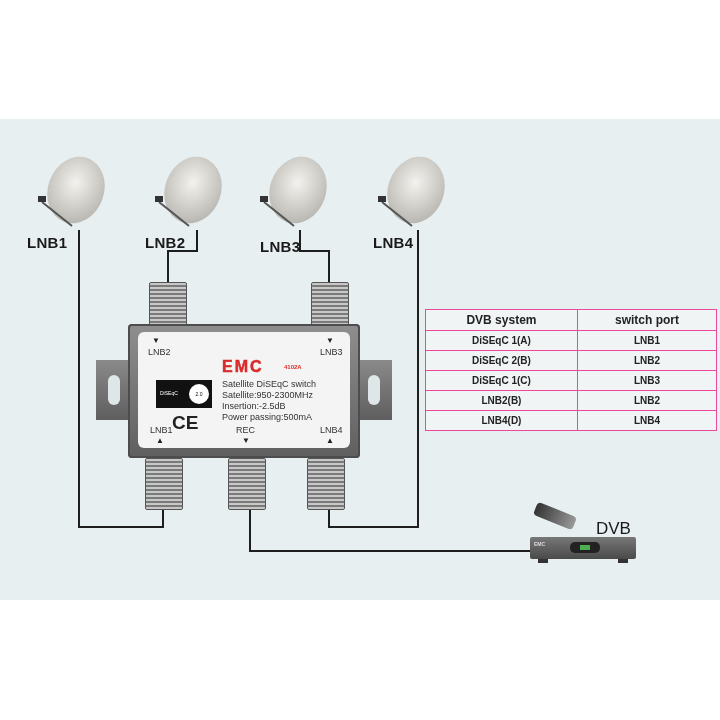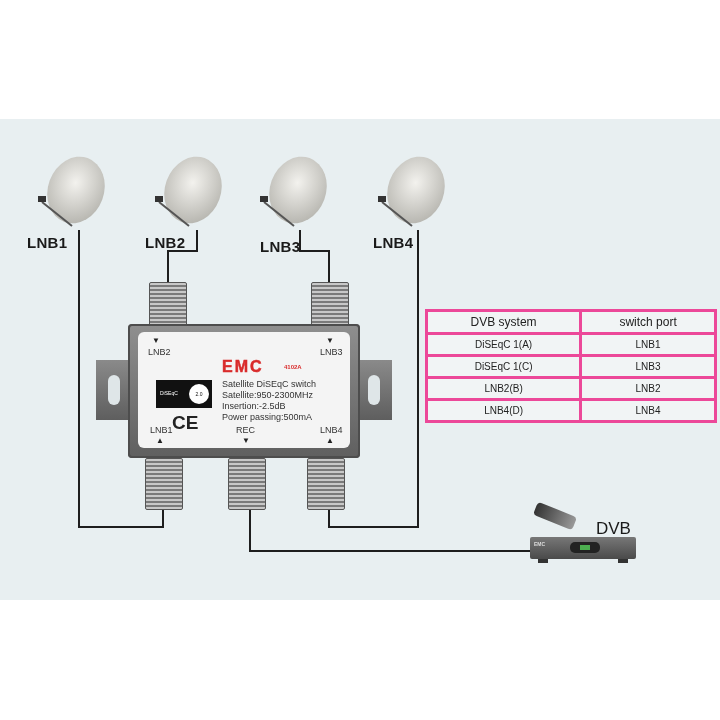--- a/index.html
+++ b/index.html
@@ -26,21 +26,21 @@
   .spec { position:absolute; left:84px; font-size:9px; color:#333; line-height:11px; }
   .diseqc-logo { position:absolute; left:18px; top:48px; width:56px; height:28px; background:#111; }
   .diseqc-logo .txt { position:absolute; left:4px; top:10px; color:#fff; font-size:5px; }
   .diseqc-logo .ver { position:absolute; right:3px; top:4px; width:20px; height:20px; border-radius:50%; background:#fff;
                       font-size:5px; color:#111; text-align:center; line-height:20px; }
   .ce { position:absolute; left:26px; top:80px; font-size:19px; font-weight:bold; color:#222;margin-left:8px; }
   .connector { position:absolute; width:36px; background:repeating-linear-gradient(180deg,#c8c8c8 0 2px,#7a7a7a 2px 4px);
                border:1px solid #555; border-radius:2px; }
   
   .tbl { position:absolute; left:425px; top:309px; width:292px; border-collapse:collapse; background:#f1f4f5; }
-  .tbl td, .tbl th { border:3px solid #ec4899; height:19px; text-align:center; font-size:10px; font-weight:normal; color:#222; padding:0; }
+  .tbl td, .tbl th { border:1px solid #ec4899; height:19px; text-align:center; font-size:10px; font-weight:bold; color:#222; padding:0; }
   .tbl th { font-size:12px; height:20px; }
   .dvb-label { position:absolute; left:596px; top:510px; font-size:17px; color:#1a1a1a;margin-top:9px; }
   .receiver { position:absolute; left:530px; top:537px; width:106px; height:22px; background:linear-gradient(180deg,#777,#4a4a4a);
               border-radius:2px; }
   .receiver .display { position:absolute; left:40px; top:5px; width:30px; height:11px; background:#222; border-radius:5px; }
   .receiver .display::after { content:""; position:absolute; left:10px; top:3px; width:10px; height:5px; background:#4caf50; }
   .receiver .foot { position:absolute; bottom:-4px; width:10px; height:4px; background:#333; }
   .remote { position:absolute; left:534px; top:509px; width:42px; height:14px; background:linear-gradient(90deg,#333,#999);
             transform:rotate(22deg); border-radius:4px; }
 </style>
@@ -150,20 +150,24 @@
       <th>DVB system</th>
       <th>switch port</th>
     </tr>
   </thead>
   <tbody>
     <tr>
         <td>DiSEqC 1(A)</td>
         <td>LNB1</td>
       </tr>
     <tr>
+        <td>DiSEqC 2(B)</td>
+        <td>LNB2</td>
+      </tr>
+    <tr>
         <td>DiSEqC 1(C)</td>
         <td>LNB3</td>
       </tr>
     <tr>
         <td>LNB2(B)</td>
         <td>LNB2</td>
       </tr>
     <tr>
         <td>LNB4(D)</td>
         <td>LNB4</td>

